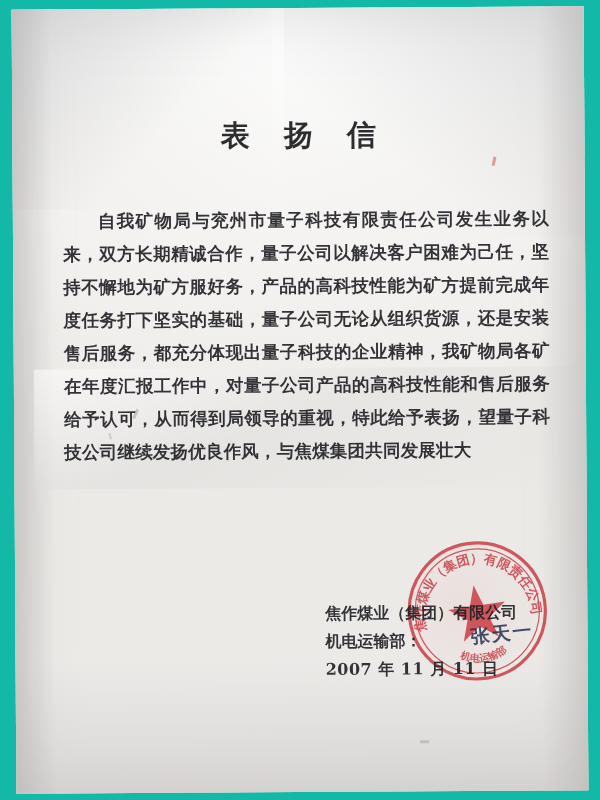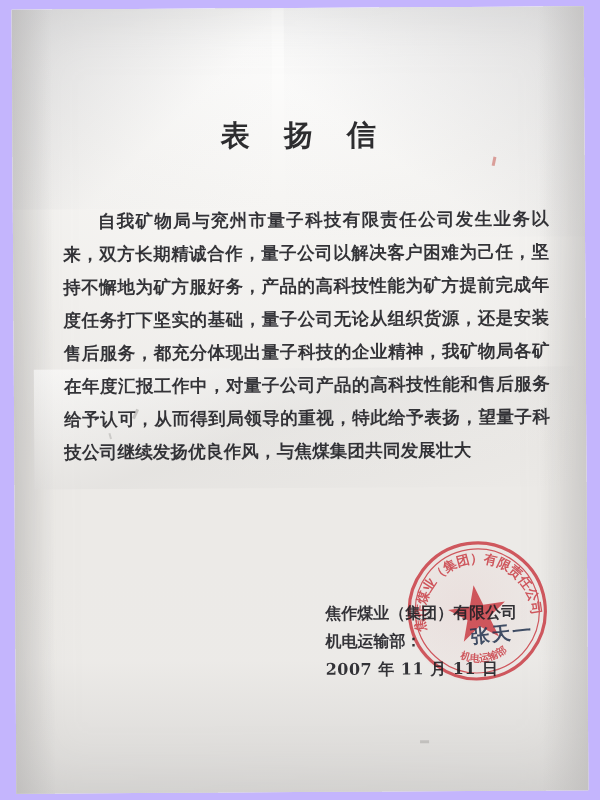--- a/index.html
+++ b/index.html
@@ -11,21 +11,21 @@
     width: 600px;
     height: 800px;
     overflow: hidden;
     font-family: "DejaVu Sans", sans-serif;
   }
 
   #page {
     position: relative;
     width: 600px;
     height: 800px;
-    background: #c4b5fd;
+    background: #14b8a6;
     overflow: hidden;
   }
 
   
   #paper {
     position: absolute;
     left: 14px;
     top: 8px;
     width: 572px;
     height: 784px;

